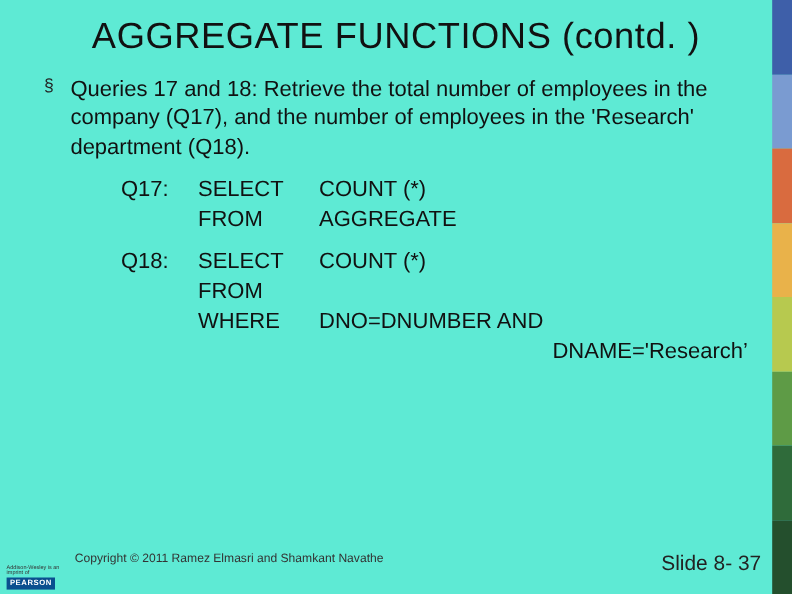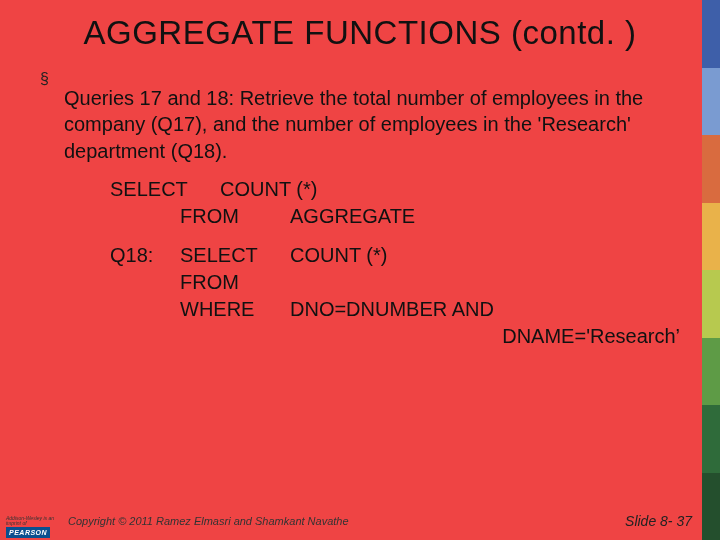--- a/index.html
+++ b/index.html
@@ -1,21 +1,21 @@
 <!DOCTYPE html>
 <html><head>
 <meta charset="utf-8">
 <style>
   * { margin: 0; padding: 0; box-sizing: border-box; }
   html, body { width: 720px; height: 540px; overflow: hidden; font-family: Arial, Helvetica, sans-serif; }
   .slide {
     position: relative;
     width: 720px;
     height: 540px;
-    background: #ef4444;
+    background: #5eead4;
   }
   .right-stripe {
     position: absolute;
     top: 0; right: 0;
     width: 18px; height: 540px;
     display: flex; flex-direction: column;
   }
   .stripe-seg { flex: 1; }
   .title {
     text-align: center;
@@ -25,56 +25,55 @@
     padding: 14px 40px 6px 40px;
     color: #111;
     line-height: 1.15;
   }
   .content {
     padding: 10px 40px 0 40px;
     color: #111;
   }
   .bullet-row { display: flex; align-items: flex-start; gap: 10px; }
   .bullet-mark { font-size: 16px; line-height: 1.4; color: #222; width: 14px; flex: none; }
-  .bullet-text { font-size: 20px; line-height: 1.32; margin-top: 17px; }
+  .bullet-text { font-size: 20px; line-height: 1.32; }
   .query-block {
     margin: 12px 0 0 70px;
     font-size: 20px;
     line-height: 1.35;
   }
   .qrow { display: flex; }
   .qlabel { width: 70px; flex: none; }
   .qkw { width: 110px; flex: none; }
   .qarg { flex: 1; }
   .qcont { margin-left: 38px; text-align: right; }
   .footer {
     position: absolute;
     bottom: 0; left: 0; right: 0;
     height: 38px;
-    display: flex; align-items: center;
+    display: flex; 
     padding: 0 28px 0 0;
-    font-style: italic;
   }
   .logo-box {
     width: 54px; height: 34px;
     margin-left: 6px; margin-right: 8px;
     display: flex; flex-direction: column; justify-content: flex-end;
     gap: 1px;
   }
   .logo-imprint { font-size: 5px; color: #333; line-height: 1; }
   .pearson {
     background: #0a4f8f; color: #fff;
     font-size: 7px; font-weight: bold;
     padding: 2px 3px; letter-spacing: 0.5px;
     width: fit-content;
   }
   .copyright { font-size: 11px; color: #333; }
   .slidenum {
     margin-left: auto;
-    font-size: 14px; color: #222;
+    font-size: 19px; color: #222;
   }
 </style>
 </head>
 <body>
 
 <div class="slide">
 
   <div class="right-stripe">
     <div class="stripe-seg" style="background:#3e5fa9"></div>
     <div class="stripe-seg" style="background:#7a9bd1"></div>
@@ -89,20 +88,21 @@
   <h1 class="title">AGGREGATE FUNCTIONS (contd. )</h1>
 
   <div class="content">
     <div class="bullet-row">
       <div class="bullet-mark">§</div>
       <div class="bullet-text">Queries 17 and 18: Retrieve the total number of employees in the company (Q17), and the number of employees in the 'Research' department (Q18).</div>
     </div>
 
     <div class="query-block">
       <div class="qrow">
+        <span class="qlabel">Q17:</span>
         <span class="qkw">SELECT</span>
         <span class="qarg">COUNT (*)</span>
       </div>
       <div class="qrow">
         <span class="qlabel"></span>
         <span class="qkw">FROM</span>
         <span class="qarg">AGGREGATE</span>
       </div>
     </div>
 

